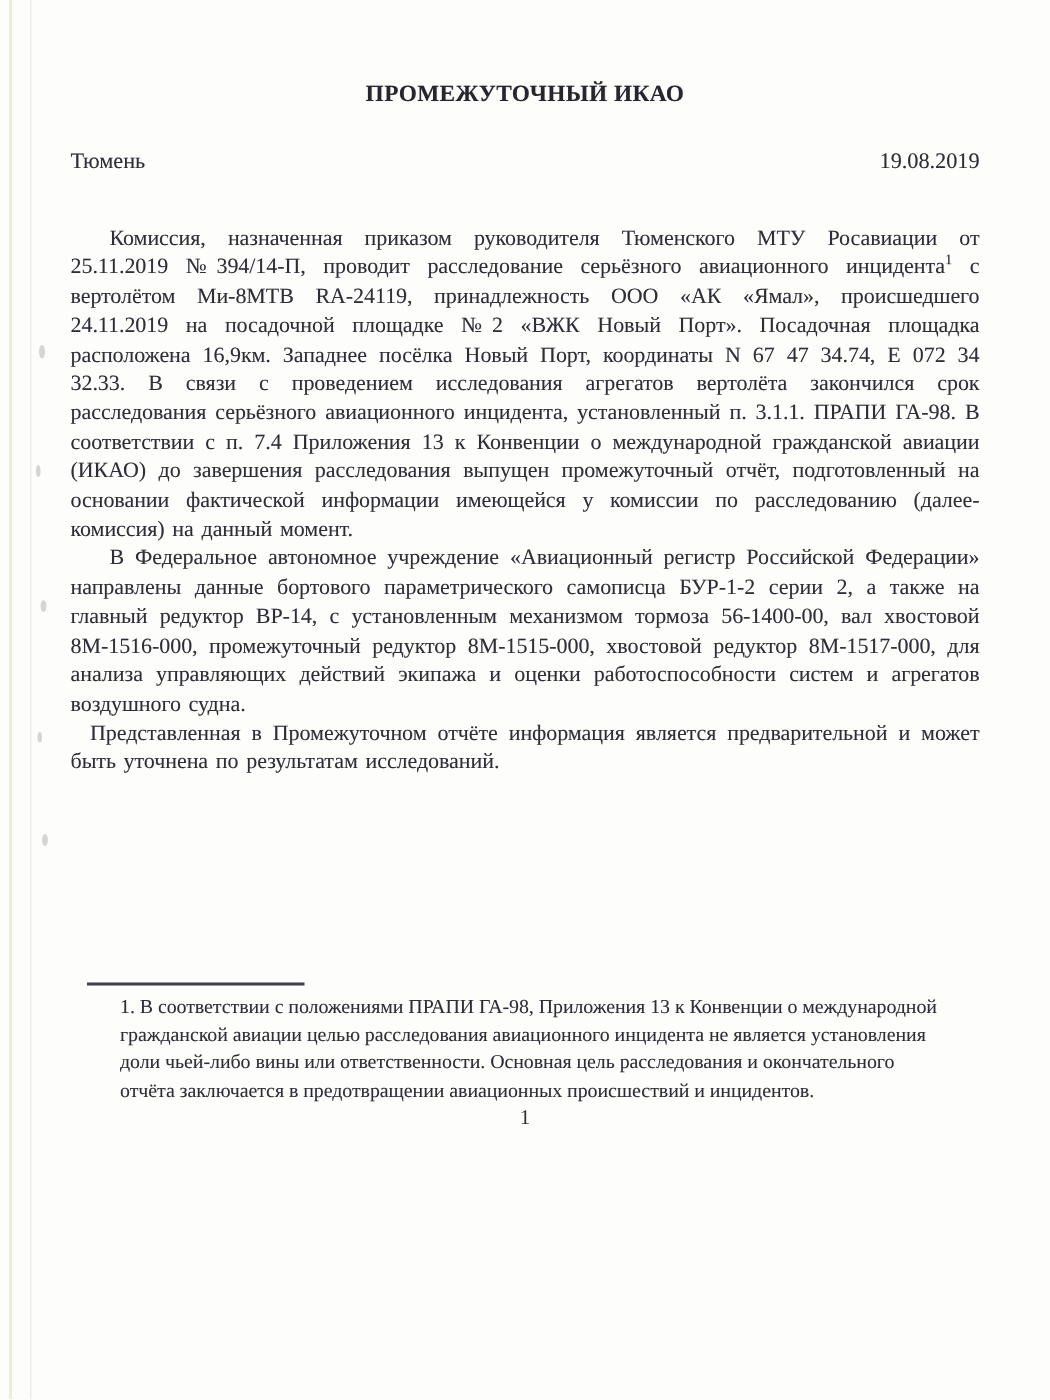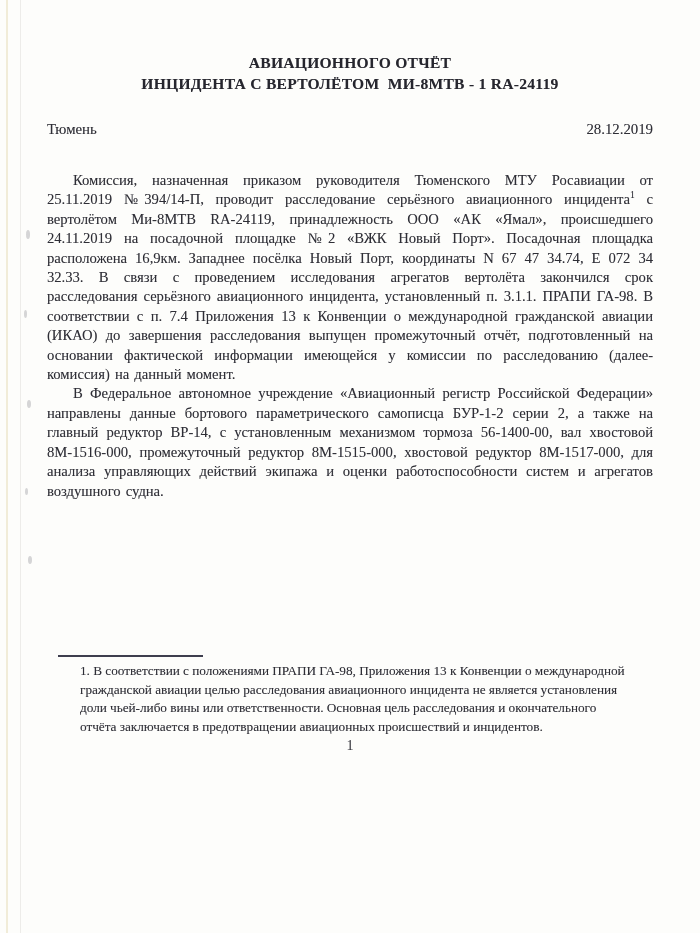--- a/index.html
+++ b/index.html
@@ -118,32 +118,32 @@
   <div class="edge-crease-2"></div>
   <div class="smudge s1"></div>
   <div class="smudge s2"></div>
   <div class="smudge s3"></div>
   <div class="smudge s4"></div>
   <div class="smudge s5"></div>
 
   <div class="content">
 
     <div class="doc-title">
-      <div class="title-line">АВИАЦИОННОГО ОТЧЁТ</div>
-      <div class="title-line">ИНЦИДЕНТА С ВЕРТОЛЁТОМ  МИ-8МТВ - 1 RA-24119</div>
+      <div class="title-line">ПРОМЕЖУТОЧНЫЙ ИКАО</div>
     </div>
 
     <div class="meta-row">
       <span>Тюмень</span>
-      <span>28.12.2019</span>
+      <span>19.08.2019</span>
     </div>
 
     <div class="body-text">
       <p class="para indent-lg"><span>Комиссия, назначенная приказом руководителя Тюменского МТУ Росавиации от 25.11.2019 №394/14-П, проводит расследование серьёзного авиационного инцидента</span><sup class="fn-ref">1</sup><span> с вертолётом Ми-8МТВ RA-24119, принадлежность ООО «АК «Ямал», происшедшего 24.11.2019 на посадочной площадке №2 «ВЖК Новый Порт». Посадочная площадка расположена 16,9км. Западнее посёлка Новый Порт, координаты N 67 47 34.74, Е 072 34 32.33. В связи с проведением исследования агрегатов вертолёта закончился срок расследования серьёзного авиационного инцидента, установленный п. 3.1.1. ПРАПИ ГА-98. В соответствии с п. 7.4 Приложения 13 к Конвенции о международной гражданской авиации (ИКАО) до завершения расследования выпущен промежуточный отчёт, подготовленный на основании фактической информации имеющейся у комиссии по расследованию (далее-комиссия) на данный момент.</span></p>
       <p class="para indent-lg">В Федеральное автономное учреждение «Авиационный регистр Российской Федерации» направлены данные бортового параметрического самописца БУР-1-2 серии 2, а также на главный редуктор ВР-14, с установленным механизмом тормоза 56-1400-00, вал хвостовой 8М-1516-000, промежуточный редуктор 8М-1515-000, хвостовой редуктор 8М-1517-000, для анализа управляющих действий экипажа и оценки работоспособности систем и агрегатов воздушного судна.</p>
+      <p class="para indent-sm">Представленная в Промежуточном отчёте информация является предварительной и может быть уточнена по результатам исследований.</p>
     </div>
 
   </div>
 
   <div class="doc-footer">
     <div class="fn-sep"></div>
     <div class="fn-text">1. В соответствии с положениями ПРАПИ ГА-98, Приложения 13 к Конвенции о международной гражданской авиации целью расследования авиационного инцидента не является установления доли чьей-либо вины или ответственности. Основная цель расследования и окончательного отчёта заключается в предотвращении авиационных происшествий и инцидентов.</div>
     <div class="page-num">1</div>
   </div>
 

